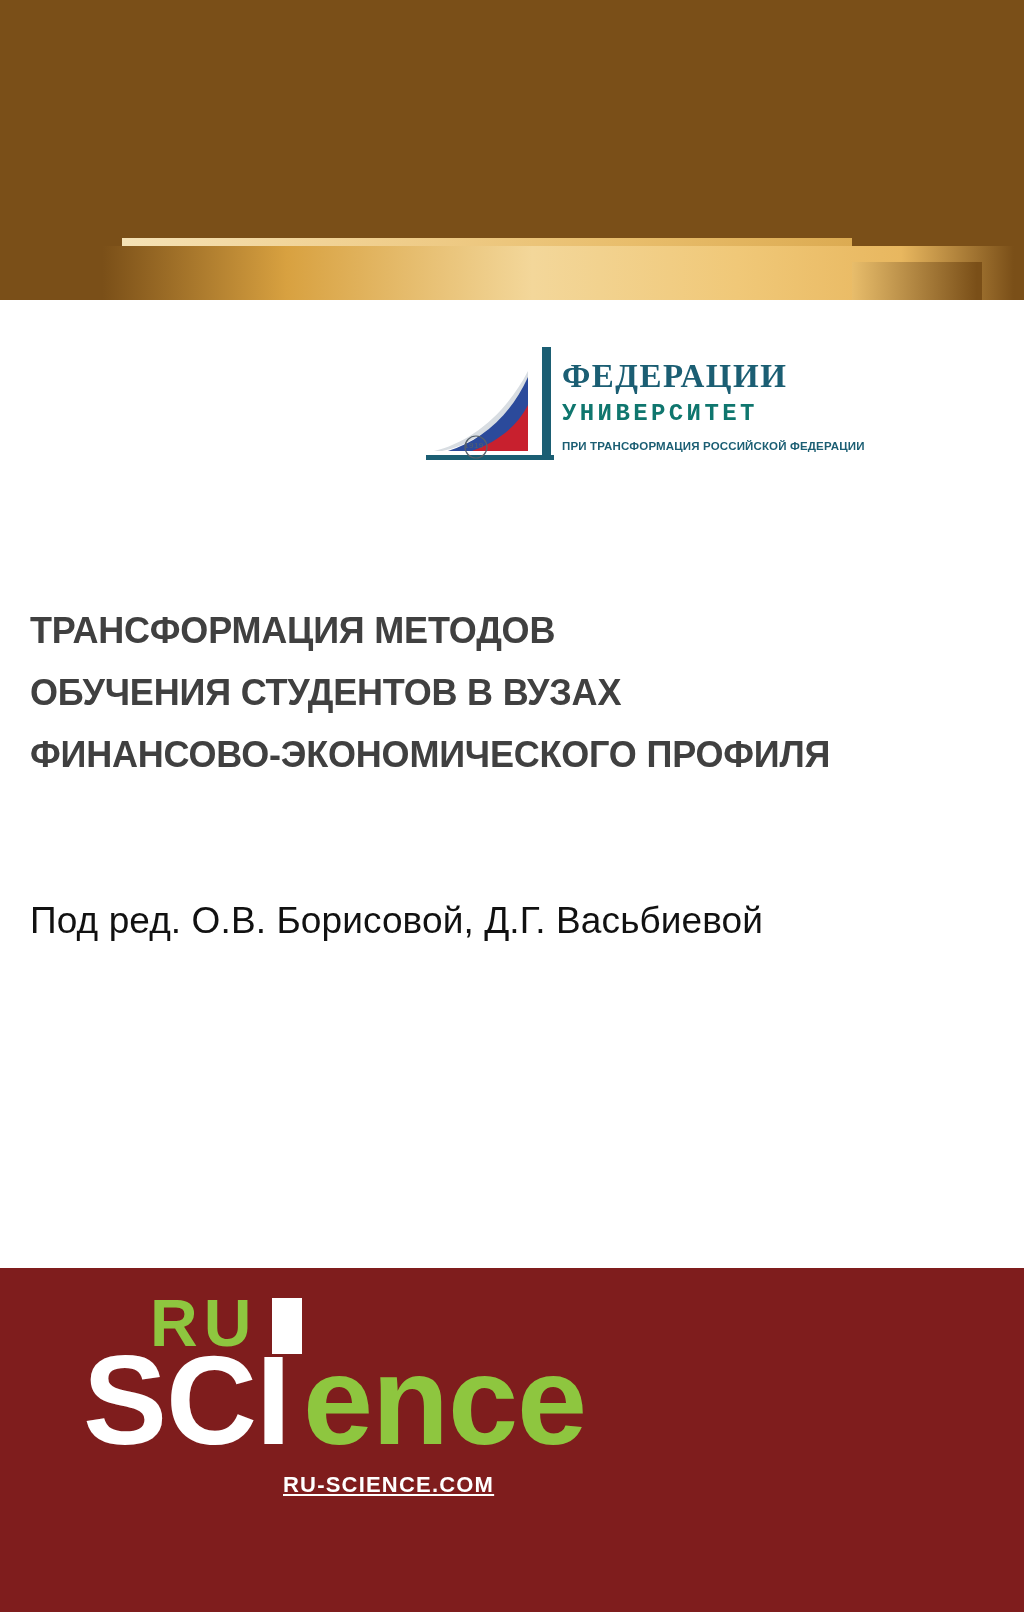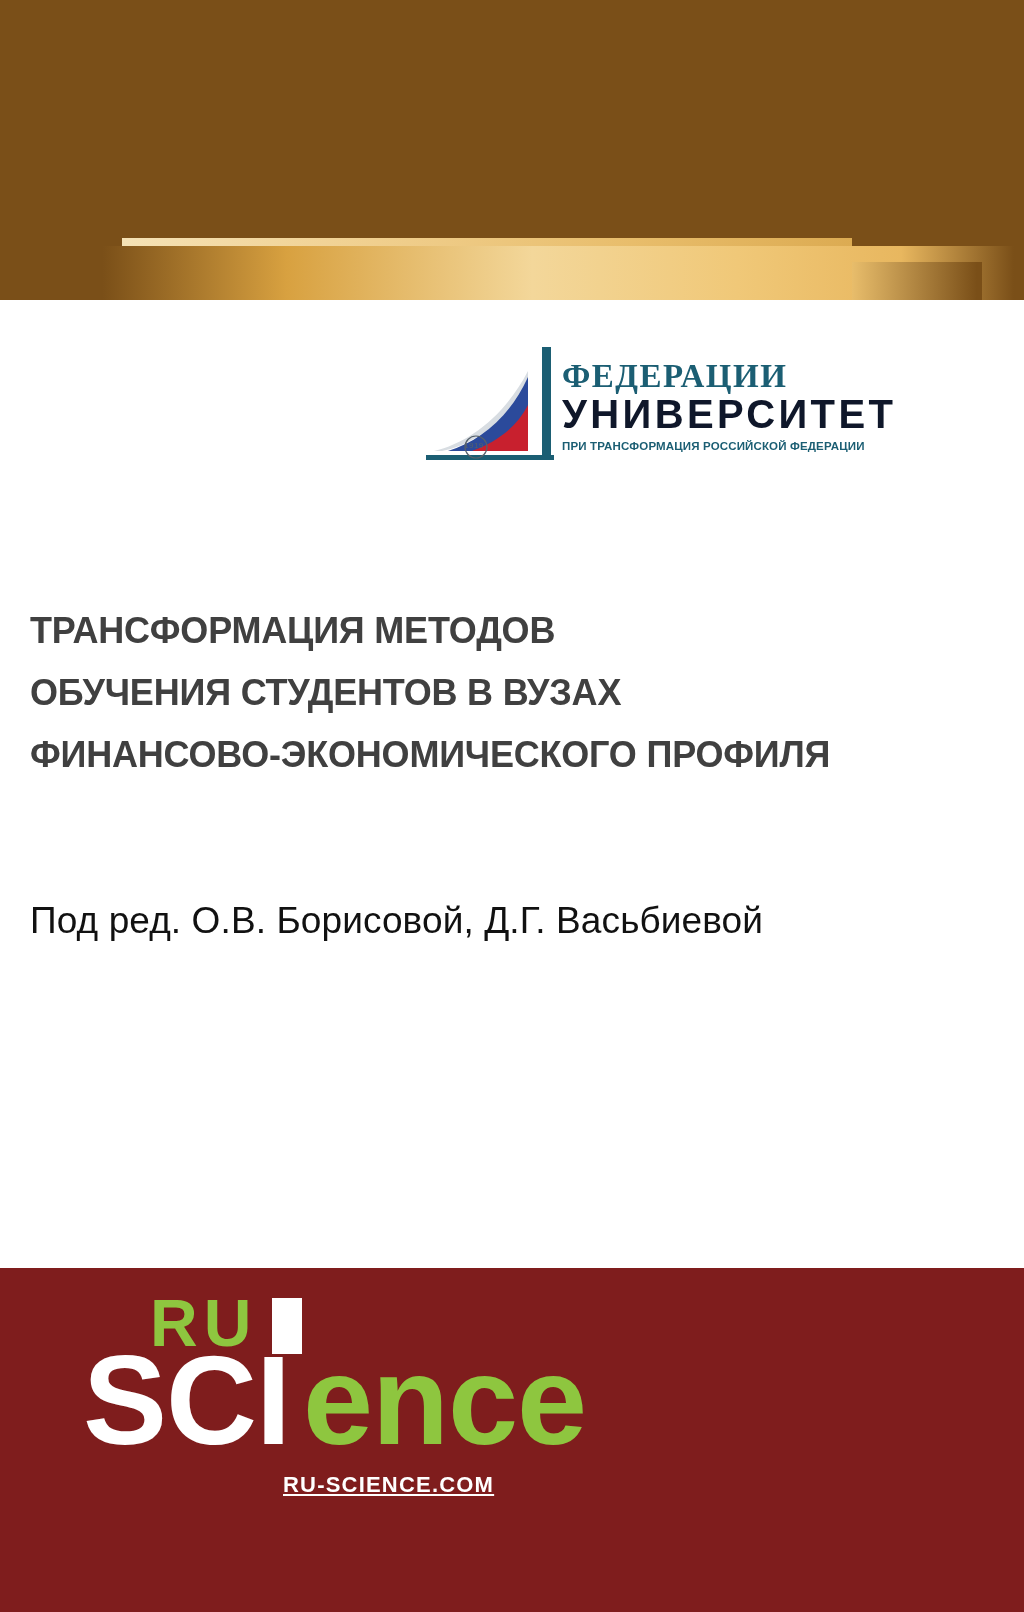--- a/index.html
+++ b/index.html
@@ -80,25 +80,25 @@
   .logo-line1 {
     font-family: "Liberation Serif", serif;
     font-weight: bold;
     font-size: 33px;
     letter-spacing: 1.5px;
     color: #1b5e73;
     line-height: 38px;
     white-space: nowrap;
   }
   .logo-line2 {
-    font-family: Liberation Sans, sans-serif;
-    font-weight: bold;
-    font-size: 40px;
+    font-family: Liberation Mono, monospace;
+    font-weight: bold;
+    font-size: 24px;
     letter-spacing: 3.4px;
-    color: #0f172a;
+    color: #0f766e;
     line-height: 38px;
     white-space: nowrap;
   }
   .logo-line3 {
     font-family: "Liberation Sans", sans-serif;
     font-weight: bold;
     font-size: 11.5px;
     letter-spacing: 0.15px;
     color: #1b5e73;
     margin-top: 7px;

